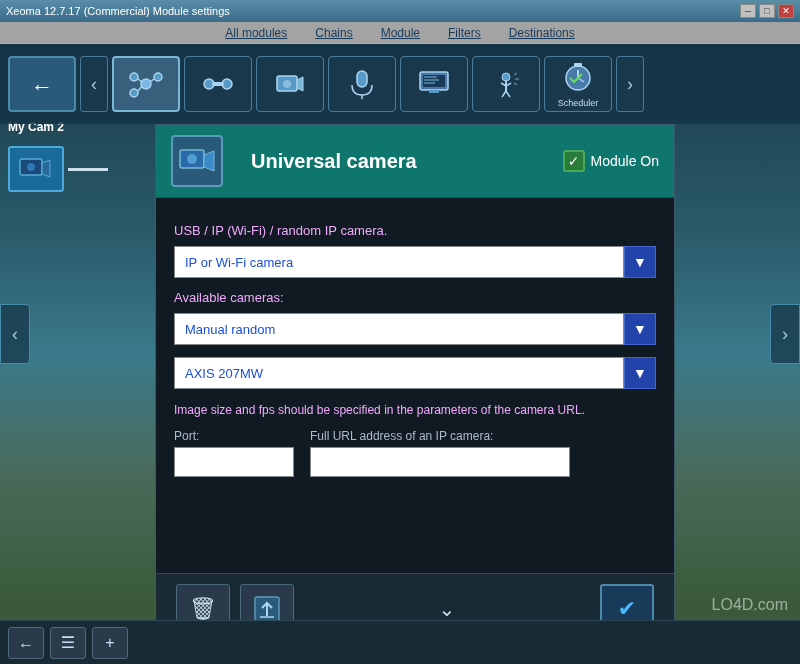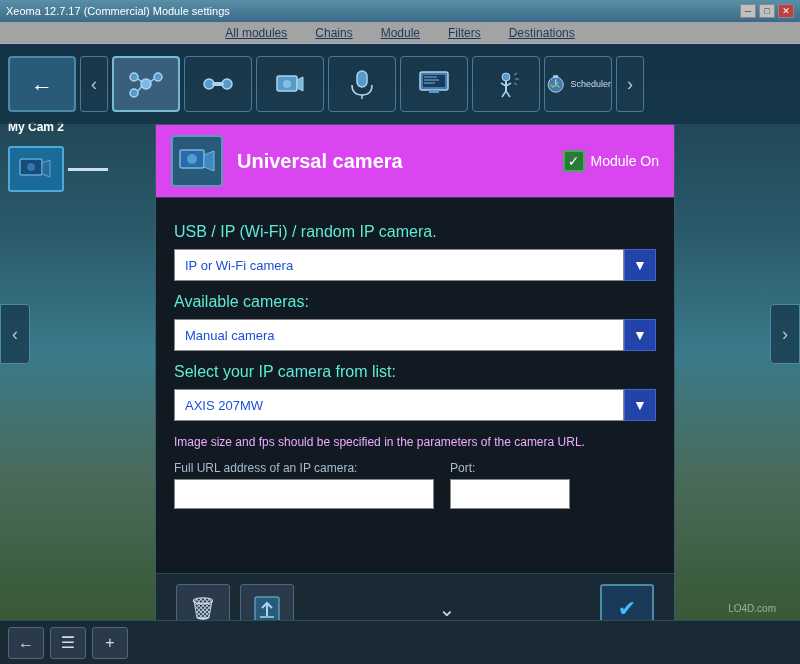--- a/index.html
+++ b/index.html
@@ -112,21 +112,21 @@
       font-size: 18px;
     }
     .toolbar-icon {
       width: 68px;
       height: 56px;
       background: rgba(30,60,80,0.6);
       border: 1px solid #4a7a9a;
       border-radius: 4px;
       cursor: pointer;
       display: flex;
-      flex-direction: row;
+      flex-direction: column;
       align-items: center;
       justify-content: center;
       color: white;
       gap: 4px;
     }
     .toolbar-icon.active {
       background: rgba(60,100,130,0.9);
       border: 2px solid #7ab8d8;
     }
     .toolbar-icon svg {
@@ -221,23 +221,23 @@
       height: 520px;
       background: #111a22;
       border: 1px solid #3a5a6a;
       z-index: 20;
       display: flex;
       flex-direction: column;
     }
     .modal-header {
       display: flex;
       align-items: center;
-      background: #d946ef;
+      background: #0f766e;
       padding: 10px 15px;
-      gap: 14px;
+      gap: 28px;
       border-bottom: 1px solid #2a4a5a;
     }
     .modal-header-icon {
       width: 52px;
       height: 52px;
       background: #2a5a7a;
       border: 2px solid #5a9aba;
       border-radius: 4px;
       display: flex;
       align-items: center;
@@ -270,22 +270,22 @@
     }
 
     
     .modal-content {
       flex: 1;
       padding: 15px 18px;
       overflow-y: auto;
       color: #ccddee;
     }
     .modal-section-label {
-      font-size: 16px;
-      color: #5eead4;
+      font-size: 13px;
+      color: #f0abfc;
       margin-bottom: 8px;
       margin-top: 10px;
     }
     .dropdown-row {
       display: flex;
       align-items: center;
       width: 100%;
       margin-bottom: 12px;
     }
     .dropdown {
@@ -429,23 +429,23 @@
       align-items: center;
       justify-content: center;
       color: #ccddee;
       font-size: 16px;
     }
 
     
     .watermark {
       position: absolute;
       bottom: 50px;
-      right: 24px;
+      right: 12px;
       color: rgba(255,255,255,0.5);
-      font-size: 10px;
+      font-size: 16px;
       z-index: 5;
     }
   </style>
 </head>
 <body>
 
 <div class="title-bar">
   <span>Xeoma 12.7.17 (Commercial) Module settings</span>
   <div class="title-bar-controls">
     <div class="title-bar-btn">─</div>
@@ -596,44 +596,43 @@
         <div class="dropdown">
           <span>IP or Wi-Fi camera</span>
         </div>
         <div class="dropdown-arrow">▼</div>
       </div>
 
       <div class="modal-section-label">Available cameras:</div>
 
       <div class="dropdown-row">
         <div class="dropdown">
-          <span>Manual camera</span>
+          <span>Manual random</span>
         </div>
         <div class="dropdown-arrow">▼</div>
       </div>
 
-      <div class="modal-section-label">Select your IP camera from list:</div>
 
       <div class="dropdown-row">
         <div class="dropdown">
           <span>AXIS 207MW</span>
         </div>
         <div class="dropdown-arrow">▼</div>
       </div>
 
       <div class="info-text">Image size and fps should be specified in the parameters of the camera URL.</div>
 
       <div class="input-row">
         <div class="input-group">
+          <div class="input-group-label">Port:</div>
+          <input type="text" class="text-input-small" value="" style="">
+        </div>
+        <div class="input-group">
           <div class="input-group-label">Full URL address of an IP camera:</div>
           <input type="text" class="text-input" value="" style="">
-        </div>
-        <div class="input-group">
-          <div class="input-group-label">Port:</div>
-          <input type="text" class="text-input-small" value="" style="">
         </div>
       </div>
     </div>
 
     <div class="modal-footer">
       <div class="footer-left">
         <div class="footer-btn">
           <span>🗑</span>
         </div>
         <div class="footer-btn">

